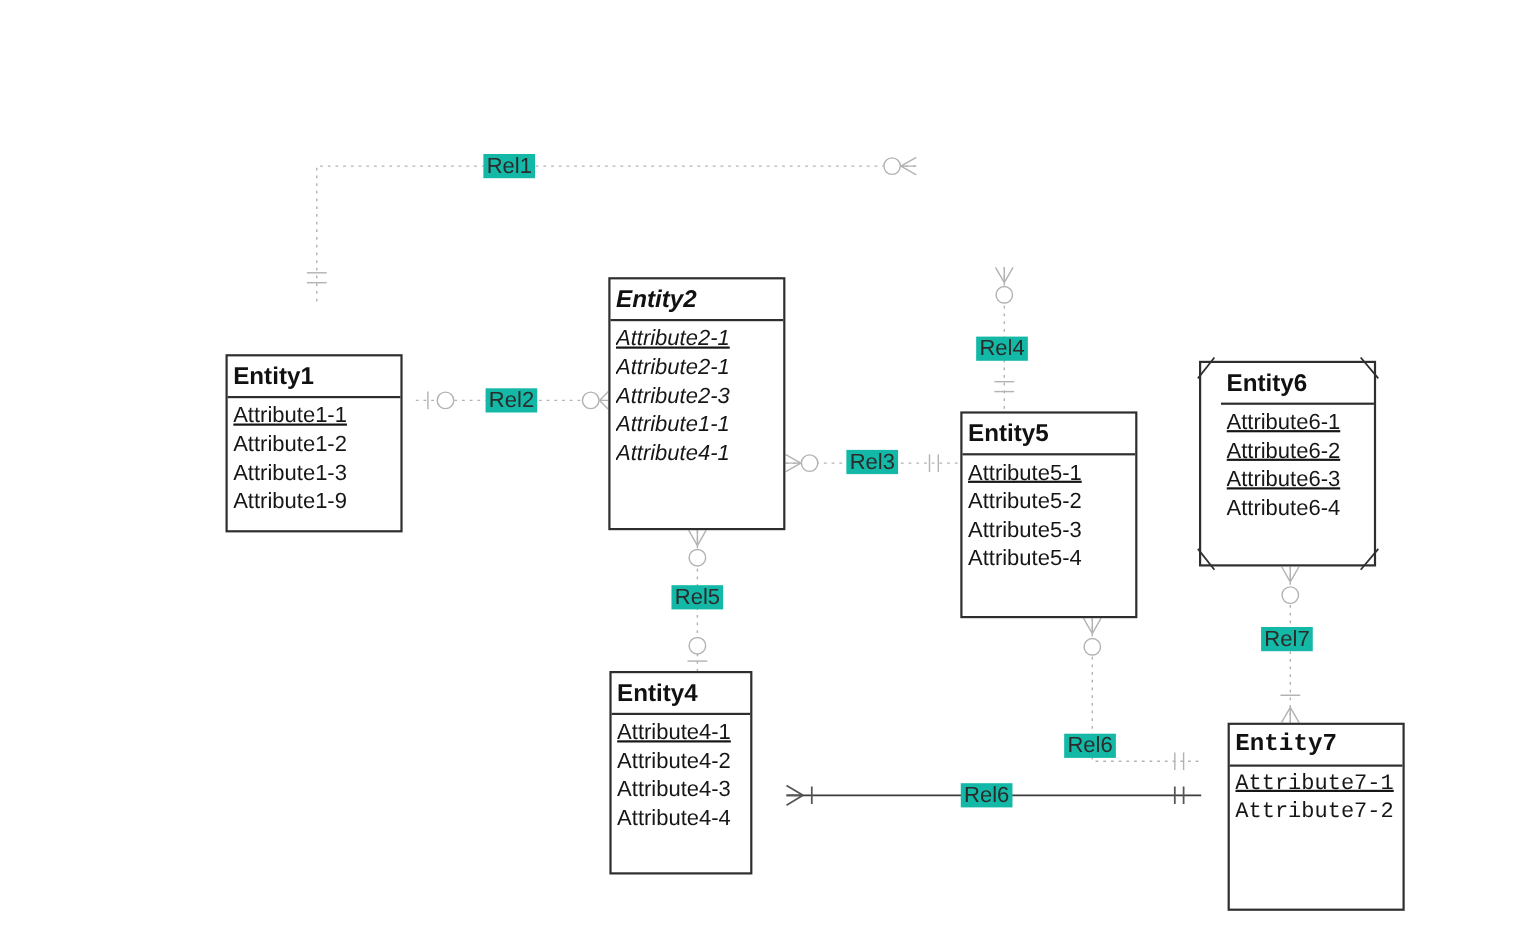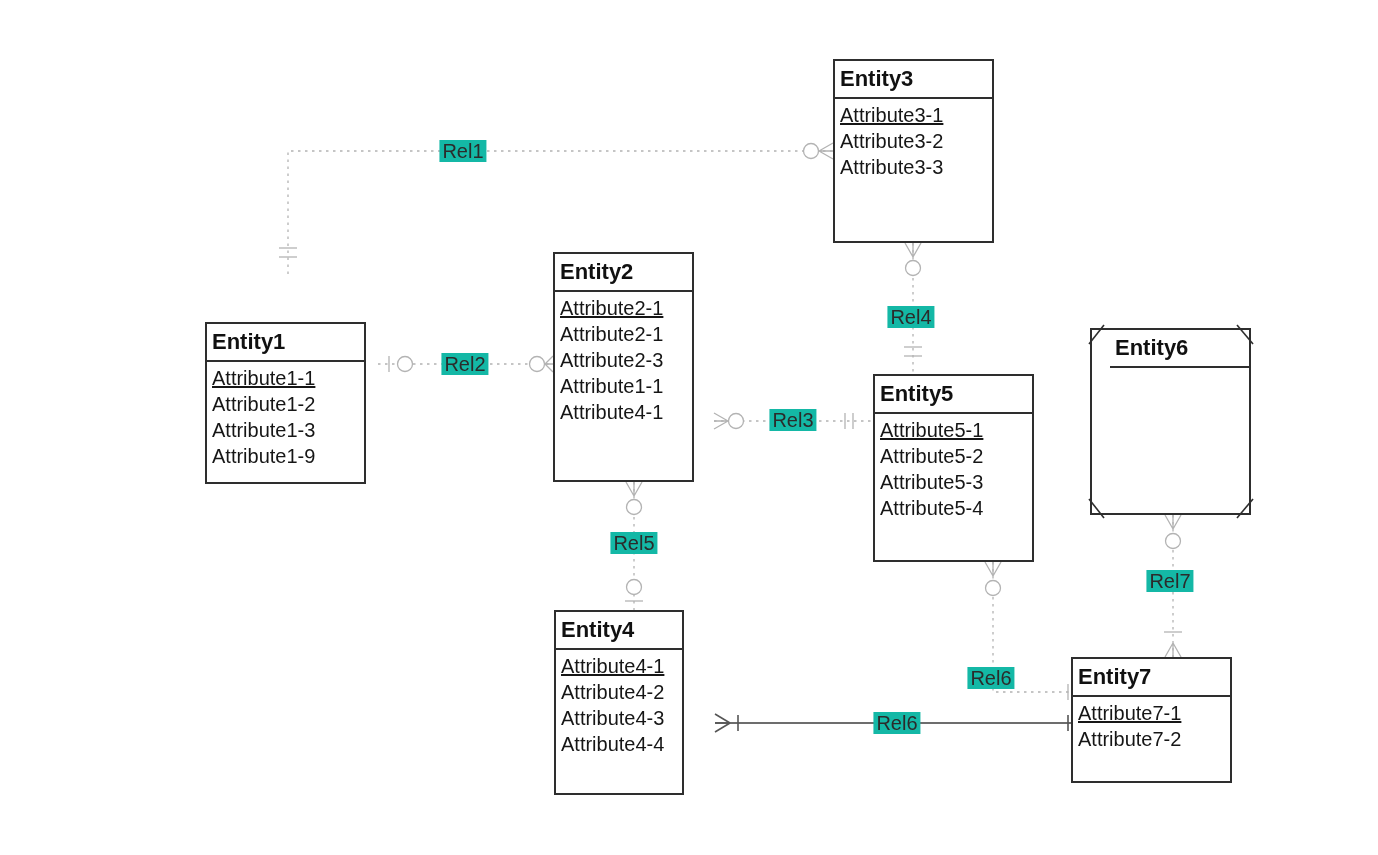--- a/index.html
+++ b/index.html
@@ -127,39 +127,31 @@
   <div class="entity" style="left:205px;top:274px;width:161px;height:162px;margin-top:48px;">
     <div class="etitle">Entity1</div>
     <div class="eattrs">
       <div class="attr u">Attribute1-1</div>
       <div class="attr">Attribute1-2</div>
       <div class="attr">Attribute1-3</div>
       <div class="attr">Attribute1-9</div>
     </div>
   </div>
 
-  <div class="entity" style="left:553px;top:252px;width:141px;height:230px;">
+  <div class="entity" style="left:553px;top:252px;width:161px;height:230px;font-style:italic;">
     <div class="etitle">Entity2</div>
     <div class="eattrs">
       <div class="attr u">Attribute2-1</div>
       <div class="attr">Attribute2-1</div>
       <div class="attr">Attribute2-3</div>
       <div class="attr">Attribute1-1</div>
       <div class="attr">Attribute4-1</div>
     </div>
   </div>
 
-  <div class="entity" style="left:833px;top:59px;width:161px;height:184px;">
-    <div class="etitle">Entity3</div>
-    <div class="eattrs">
-      <div class="attr u">Attribute3-1</div>
-      <div class="attr">Attribute3-2</div>
-      <div class="attr">Attribute3-3</div>
-    </div>
-  </div>
 
   <div class="entity" style="left:554px;top:610px;width:130px;height:185px;">
     <div class="etitle">Entity4</div>
     <div class="eattrs">
       <div class="attr u">Attribute4-1</div>
       <div class="attr">Attribute4-2</div>
       <div class="attr">Attribute4-3</div>
       <div class="attr">Attribute4-4</div>
     </div>
   </div>
@@ -169,23 +161,29 @@
     <div class="eattrs">
       <div class="attr u">Attribute5-1</div>
       <div class="attr">Attribute5-2</div>
       <div class="attr">Attribute5-3</div>
       <div class="attr">Attribute5-4</div>
     </div>
   </div>
 
   <div class="entity" style="left:1090px;top:328px;width:161px;height:187px;padding-left:18px;">
     <div class="etitle">Entity6</div>
-  </div>
-
-  <div class="entity" style="left:1071px;top:657px;width:161px;height:126px;">
+    <div class="eattrs">
+      <div class="attr u">Attribute6-1</div>
+      <div class="attr u">Attribute6-2</div>
+      <div class="attr u">Attribute6-3</div>
+      <div class="attr">Attribute6-4</div>
+    </div>
+  </div>
+
+  <div class="entity" style="left:1116px;top:657px;width:161px;height:171px;font-family:Liberation Mono, monospace;">
     <div class="etitle">Entity7</div>
     <div class="eattrs">
       <div class="attr u">Attribute7-1</div>
       <div class="attr">Attribute7-2</div>
     </div>
   </div>
 
   <div class="rel-label" style="left:463px;top:151px;">Rel1</div>
   <div class="rel-label" style="left:465px;top:364px;">Rel2</div>
   <div class="rel-label" style="left:793px;top:420px;">Rel3</div>

